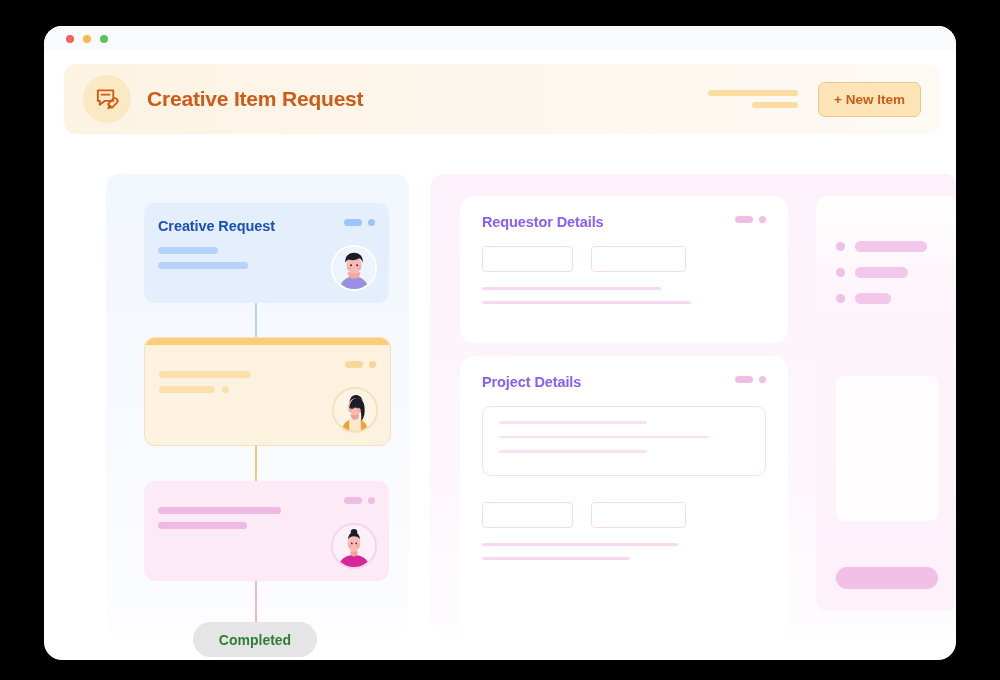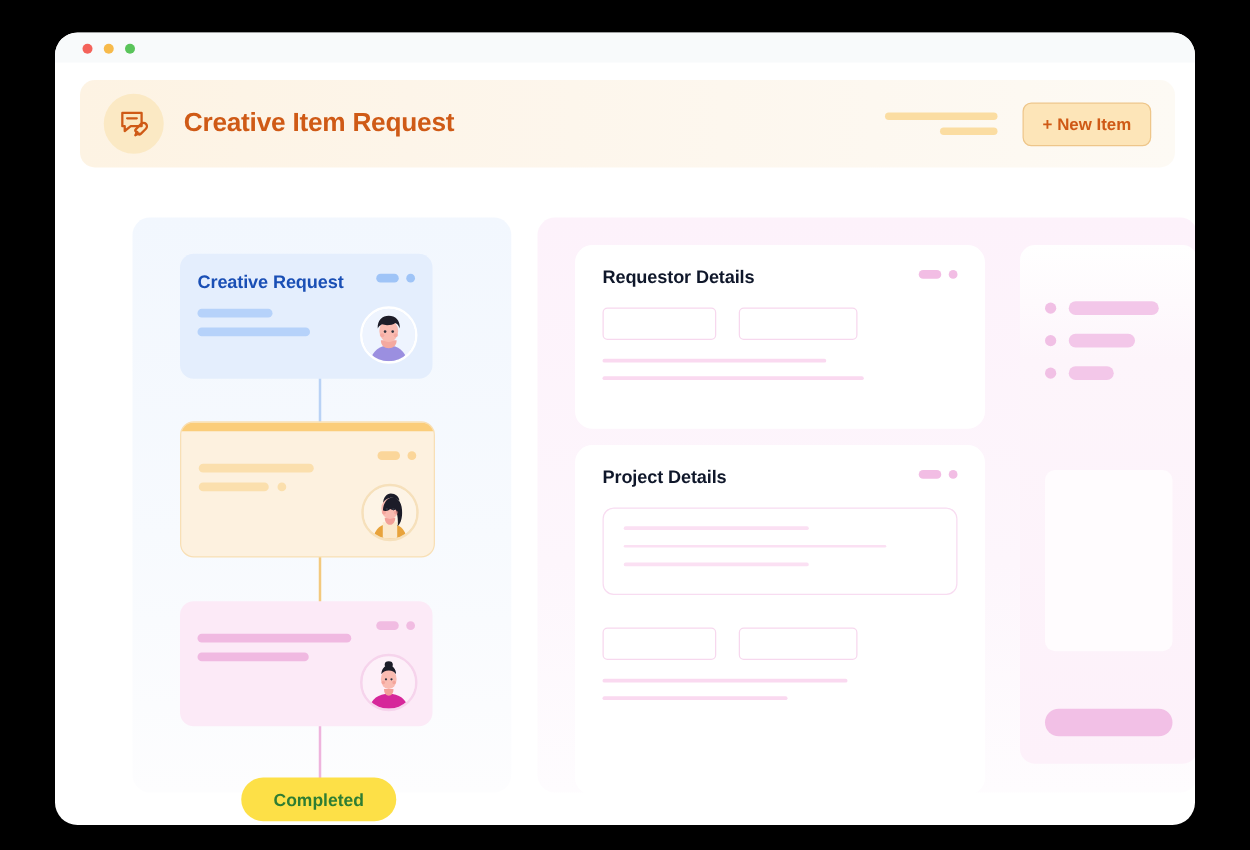--- a/index.html
+++ b/index.html
@@ -74,21 +74,21 @@
   }
 
   
   .connector{position:absolute;width:1.5px;}
   .c1{left:211px;top:275px;height:40px;background:#b9d2f5;}
   .c2{left:211px;top:418px;height:40px;background:#f3c97e;}
   .c3{left:211px;top:552px;height:45px;background:#eeb4dd;}
 
   
   .step-card{
-    position:absolute;left:100px;width:202px;border-radius:11px;
+    position:absolute;left:100px;width:245px;border-radius:11px;
     overflow:hidden;
   }
   .step-inner{position:relative;padding:14px 16px 14px 14px;min-height:72px;}
   .step-title{
     font-size:14.5px;font-weight:bold;line-height:1.25;
     max-width:150px;letter-spacing:-0.1px;
   }
   .badge-group{position:absolute;right:14px;top:16px;display:flex;align-items:center;gap:6px;}
   .badge-pill{width:18px;height:7px;border-radius:4px;}
   .badge-dot{width:7px;height:7px;border-radius:50%;}
@@ -121,36 +121,36 @@
   
   .card-marketing{top:455px;background:#fceaf7;}
   .card-marketing .step-title{color:#c2198c;}
   .card-marketing .badge-pill{background:#f1bce2;}
   .card-marketing .badge-dot{background:#f1bce2;}
   .card-marketing .sline{background:#f0b9e1;}
   .card-marketing .avatar{border:2px solid #f6d4ec;background:#fbeaf6;}
 
   .completed-badge{
     position:absolute;left:149px;top:596px;width:124px;height:35px;
-    background:#fde047;border-radius:18px;
+    background:#e5e5e5;border-radius:18px;
     display:flex;align-items:center;justify-content:center;
     font-size:14px;font-weight:bold;color:#2e7d33;
   }
 
   
   .form-card{
     position:absolute;left:416px;width:328px;
     background:#ffffff;border-radius:14px;
     padding:18px 22px 22px 22px;
     box-sizing:border-box;
   }
   .fc-requestor{top:170px;height:147px;}
   .fc-project{top:330px;height:280px;}
   .form-title{
-    font-size:14.5px;font-weight:bold;color:#0f172a;letter-spacing:-0.1px;
+    font-size:14.5px;font-weight:bold;color:#8b5cf6;letter-spacing:-0.1px;
   }
   .form-badges{position:absolute;right:22px;top:20px;display:flex;align-items:center;gap:6px;}
   .form-badges .badge-pill{background:#f2bde4;}
   .form-badges .badge-dot{background:#f2bde4;}
   .input-row{display:flex;gap:18px;margin-top:16px;}
   .ghost-input{
     height:24px;border:1px solid #f7d8ee;border-radius:4px;background:#ffffff;
   }
   .ghost-input.w-sm{width:89px;}
   .ghost-input.w-md{width:93px;}

